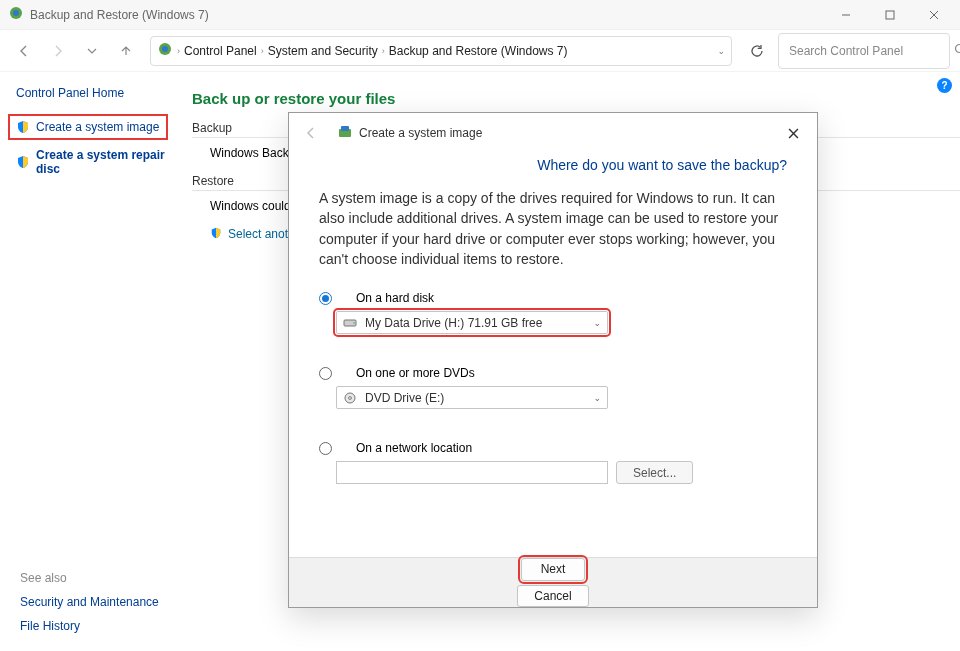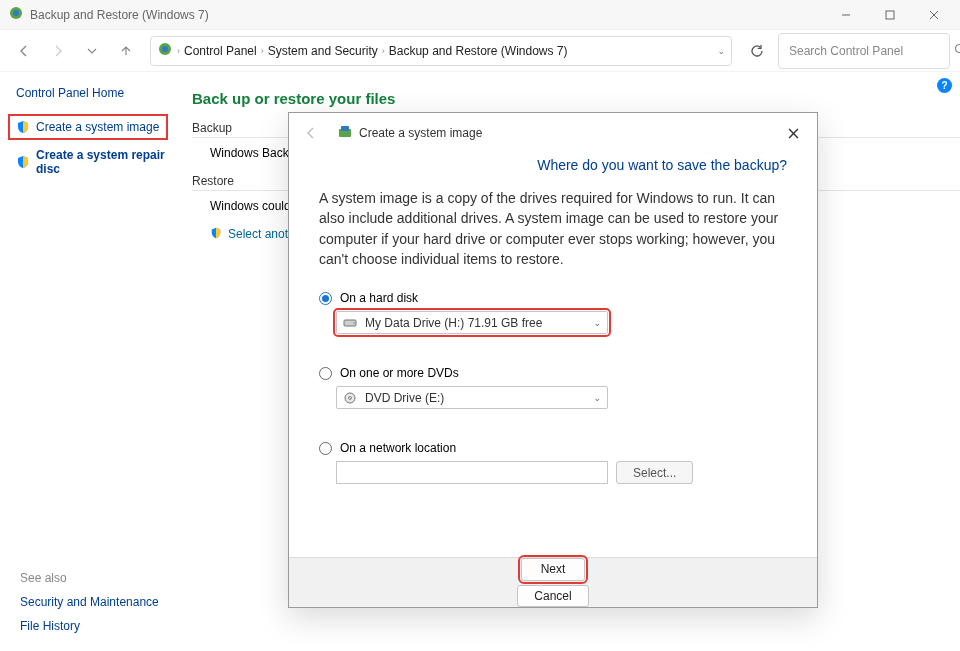--- a/index.html
+++ b/index.html
@@ -228,21 +228,21 @@
   }
   .modal-body p.desc {
     color: #333;
     font-size: 14px;
     line-height: 1.45;
     margin: 15px 0 22px 0;
   }
   .radio-row {
     display: flex;
     align-items: flex-end;
-    gap: 8px;
+    gap: 24px;
     margin-bottom: 6px;
   }
   .radio {
     width: 13px; height:13px;
     border-radius: 50%;
     border: 1px solid #666;
     display:flex; align-items:center; justify-content:center;
     flex: none;
   }
   .radio.checked { border-color: #1976d2; }

